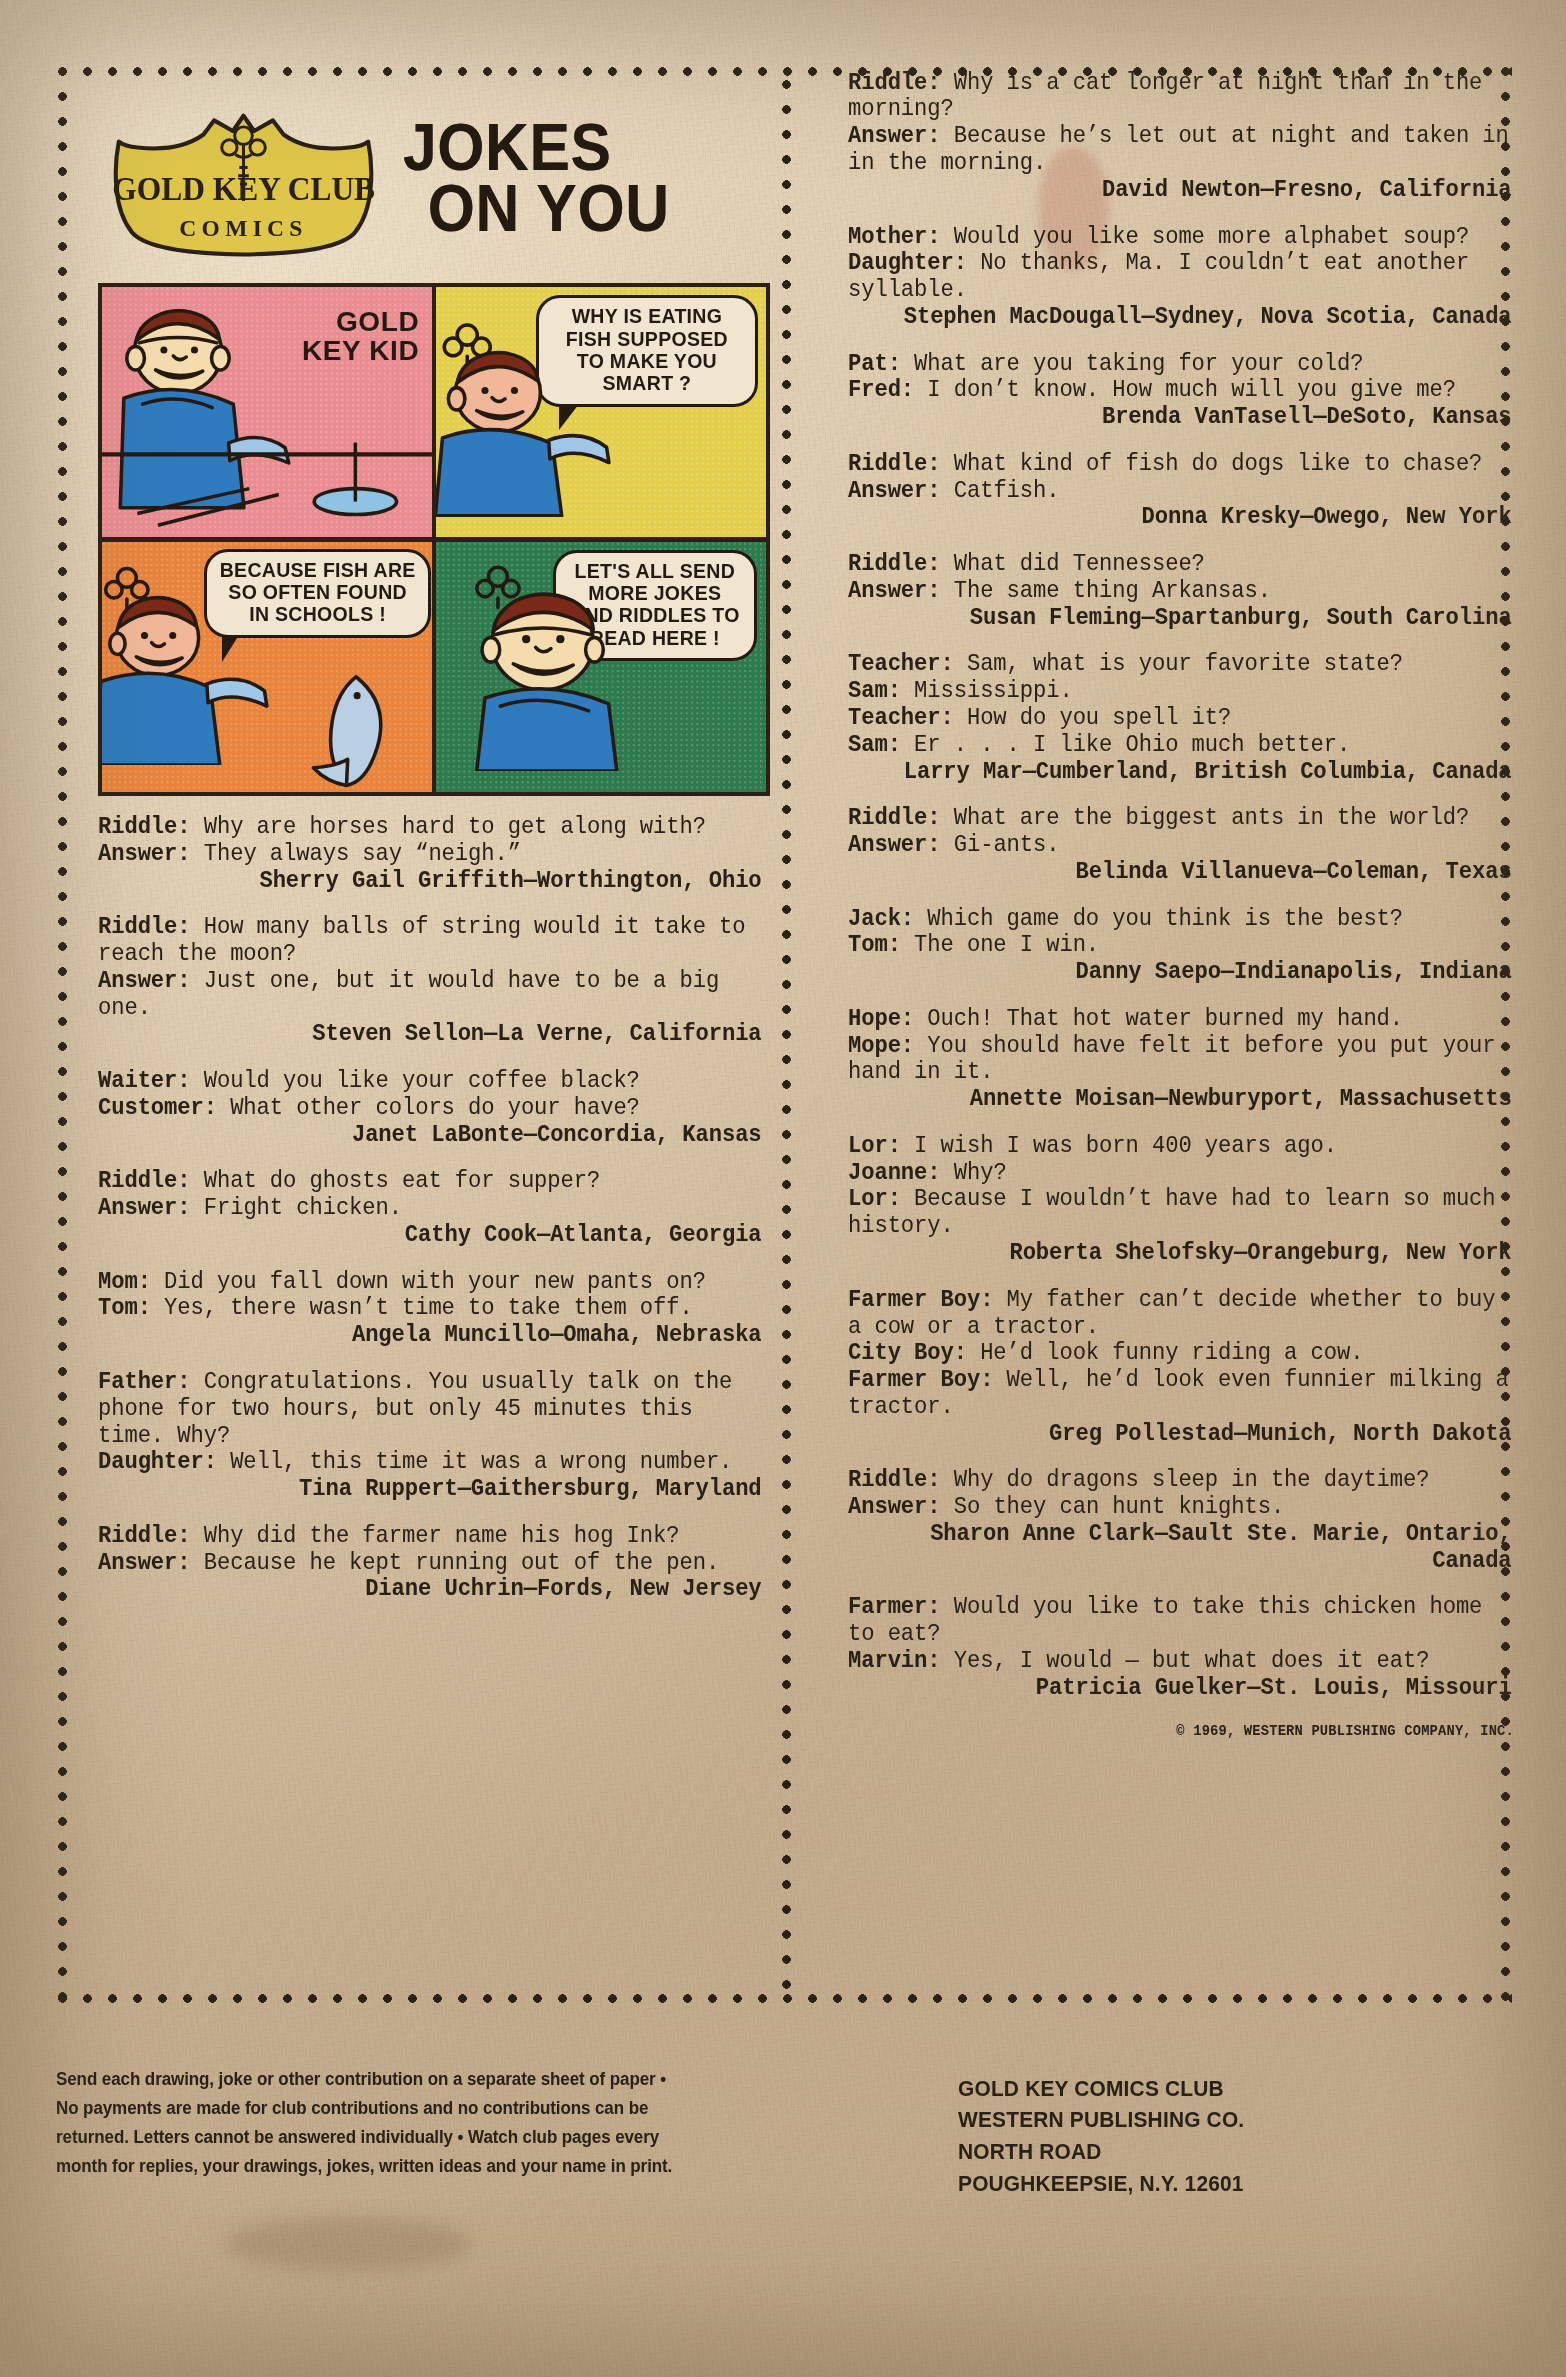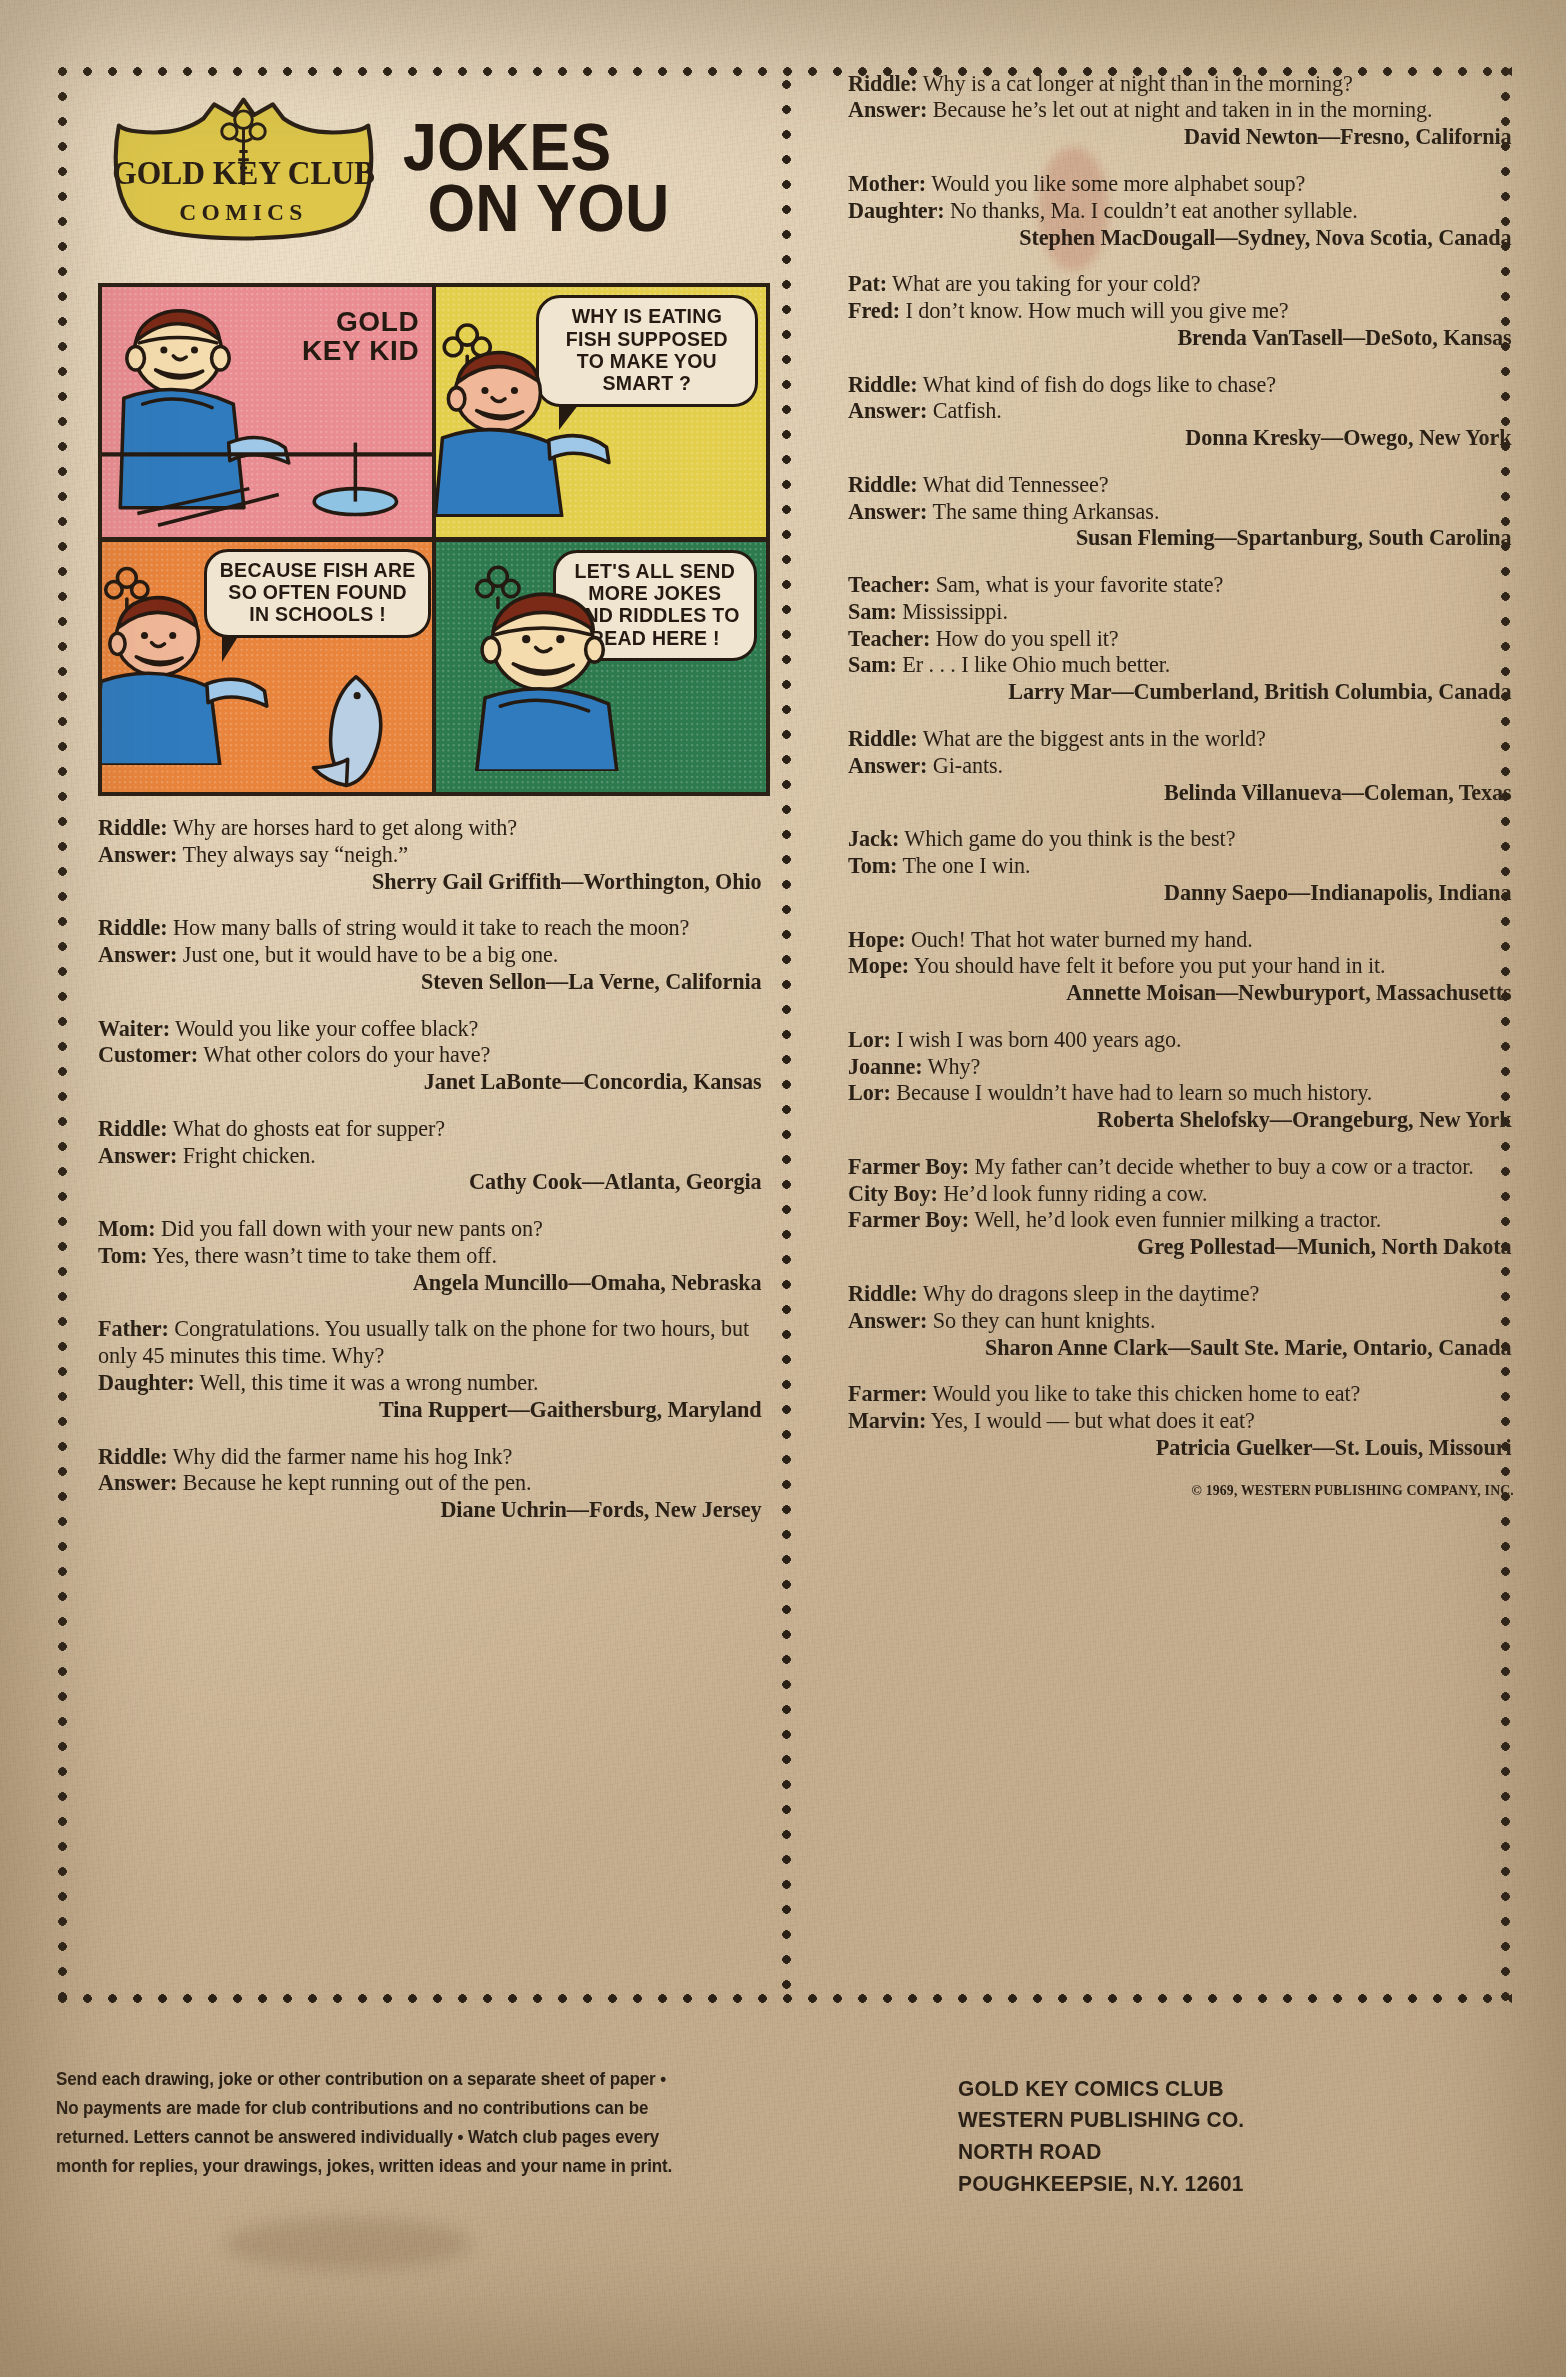--- a/index.html
+++ b/index.html
@@ -58,21 +58,21 @@
   }
 
   
   .col{position:absolute; top:0;}
   .col-left{left:34px;  width:660px;}
   .col-right{left:784px; width:655px;}
 
   
   .masthead{position:relative; height:271px;}
   .shield-wrap{
-    position:absolute; left:5.9px; top:30px;
+    position:absolute; left:5.9px; top:46px;
     width:295px; height:147px;
   }
   .shield-wrap svg{display:block;width:100%;height:100%;}
   .jokes-title{
     position:absolute; left:313px; top:52px;
     width:330px;
     font-family:"Liberation Sans", sans-serif;
     font-weight:bold;
     font-size:66px;
     line-height:.92;
@@ -142,21 +142,21 @@
   .b4::after{left:14px;bottom:-26px;border-width:26px 17.7px 0 0;border-color:#241a12 transparent transparent transparent;}
 
   
   .kid{position:absolute;}
 
   
   .jokes{
     position:absolute;
     left:8.3px;
     width:666px;
-    font-family:Liberation Serif, serif;
+    font-family:Liberation Mono, monospace;
   }
   .col-left .jokes{top:749px;}
   .col-right .jokes{top:4.7px;}
   .joke{margin:0 0 20px 0;}
   .joke p{
     margin:0;
     font-size:23.6px;
     line-height:1.135;
     color:#2a2016;
     letter-spacing:-0.1px;

